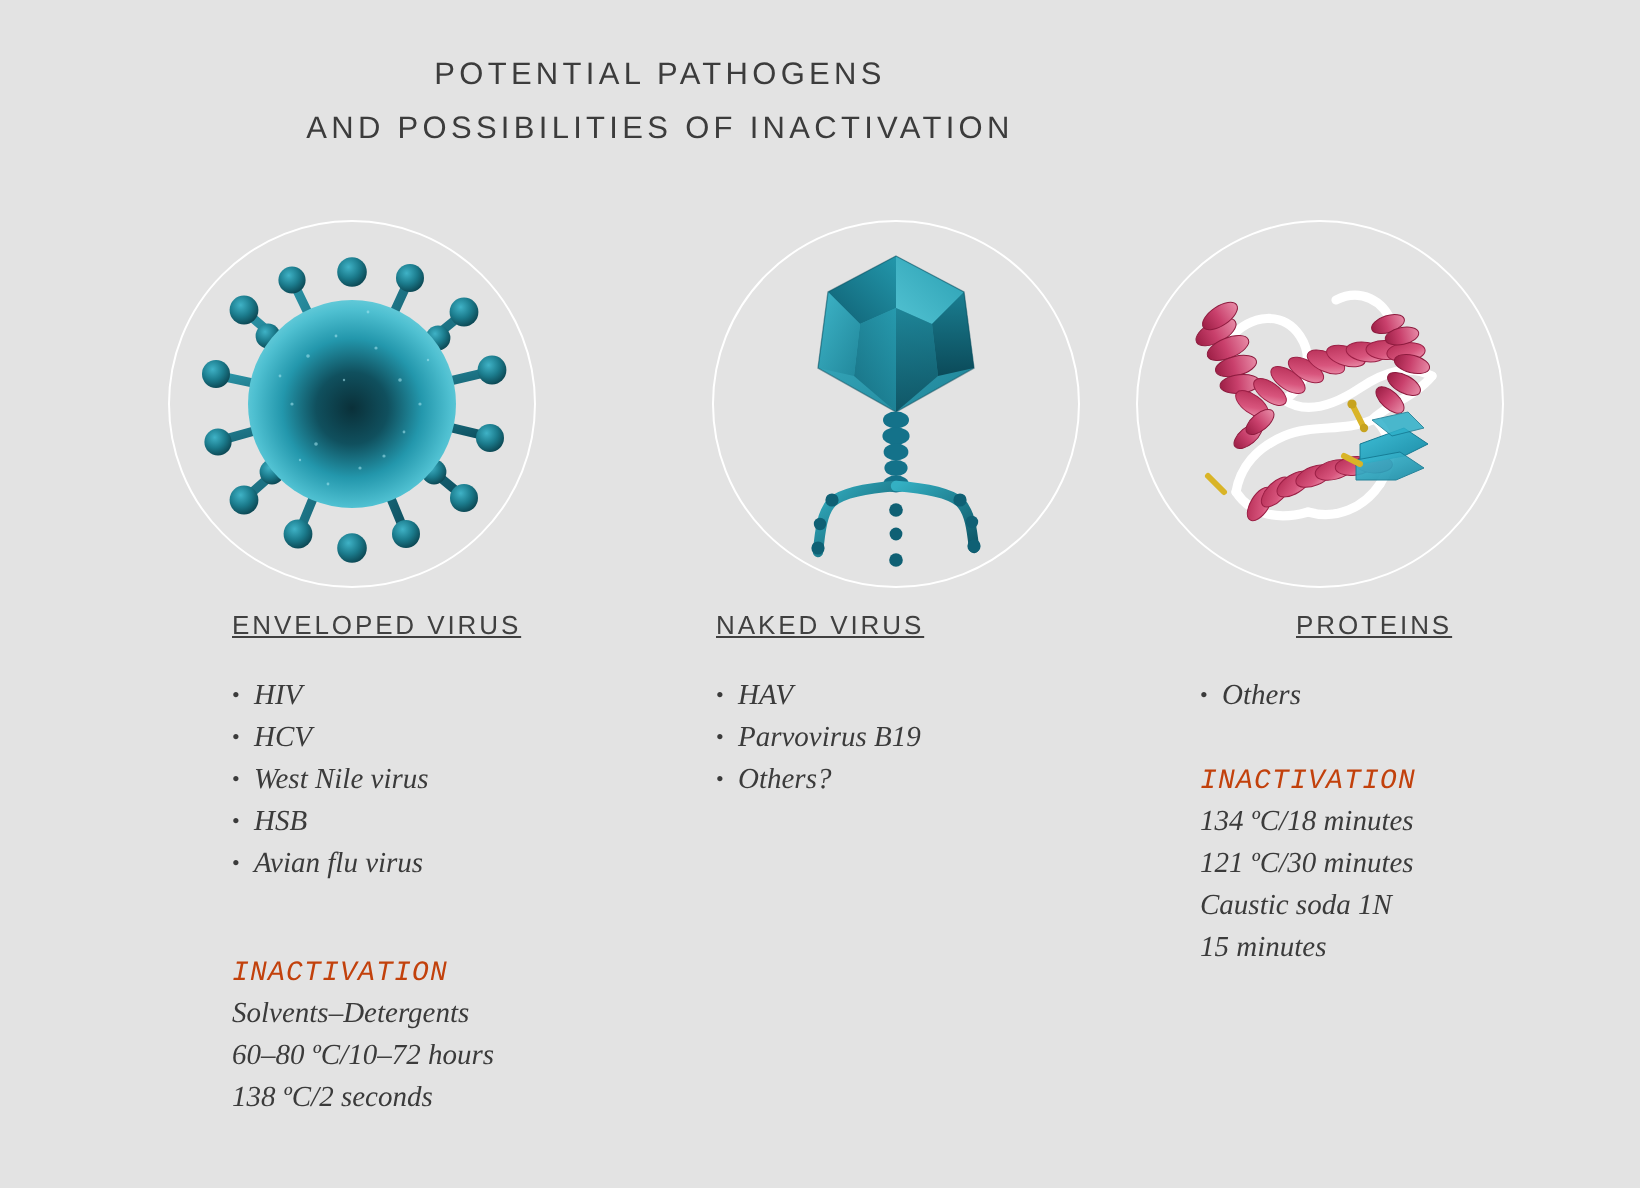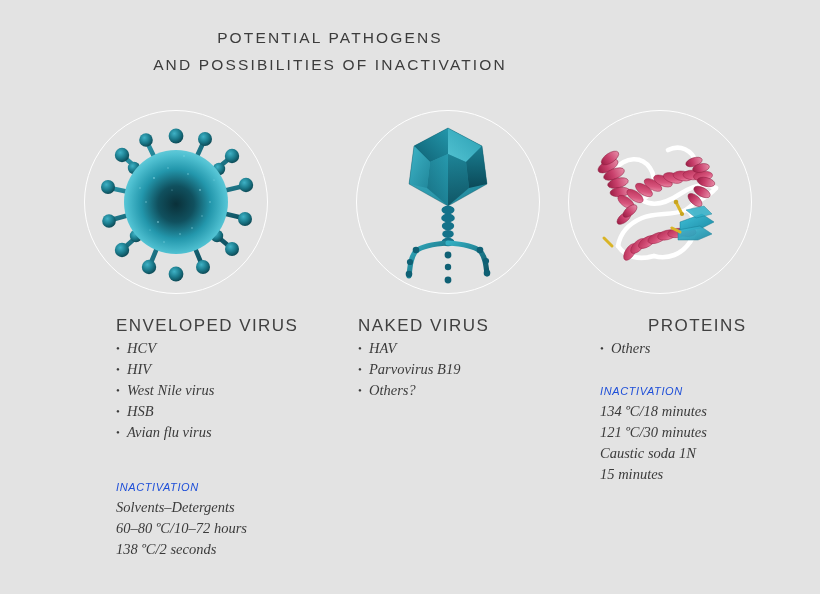--- a/index.html
+++ b/index.html
@@ -70,27 +70,28 @@
   }
   .art {
     position: absolute;
     inset: 0;
   }
   .art svg { display: block; width: 184px; height: 184px; }
 
   
   .heading {
     position: absolute;
-    top: 316px;
+    top: 305px;
     left: 32px;
-    font-size: 17px;
+    font-size: 13px;
     letter-spacing: 1.45px;
     color: #404040;
     font-weight: 400;
     white-space: nowrap;
+    text-decoration: underline;
   }
   .col-2 .heading { left: 32px; }
   .col-3 .heading { left: 32px; margin-left: 48px; }
 
   .list {
     position: absolute;
     top: 338px;
     left: 32px;
     margin: 0;
     padding: 0;
@@ -114,25 +115,25 @@
     font-size: 11px;
     font-style: normal;
     color: #3b3b3b;
   }
 
   .inact {
     position: absolute;
     left: 32px;
   }
   .inact-title {
-    font-family: Liberation Sans, sans-serif;
+    font-family: Liberation Mono, monospace;
     font-style: italic;
-    font-size: 11px;
+    font-size: 14px;
     letter-spacing: 0.6px;
-    color: #1d4ed8;
+    color: #c2410c;
     line-height: 20px;
     white-space: nowrap;
   }
   .inact-line {
     font-family: "Liberation Serif", serif;
     font-style: italic;
     font-size: 14.5px;
     line-height: 21px;
     color: #3b3b3b;
     white-space: nowrap;
@@ -240,22 +241,22 @@
               <circle cx="130" cy="70" r="0.6"></circle>
             </g>
           </g>
         </svg>
       </div>
     </div>
 
     <div class="heading">ENVELOPED VIRUS</div>
 
     <ul class="list">
+      <li>HIV</li>
       <li>HCV</li>
-      <li>HIV</li>
       <li>West Nile virus</li>
       <li>HSB</li>
       <li>Avian flu virus</li>
     </ul>
 
     <div class="inact c1-inact">
       <div class="inact-title">INACTIVATION</div>
       <div class="inact-line">Solvents–Detergents</div>
       <div class="inact-line">60–80 ºC/10–72 hours</div>
       <div class="inact-line">138 ºC/2 seconds</div>

